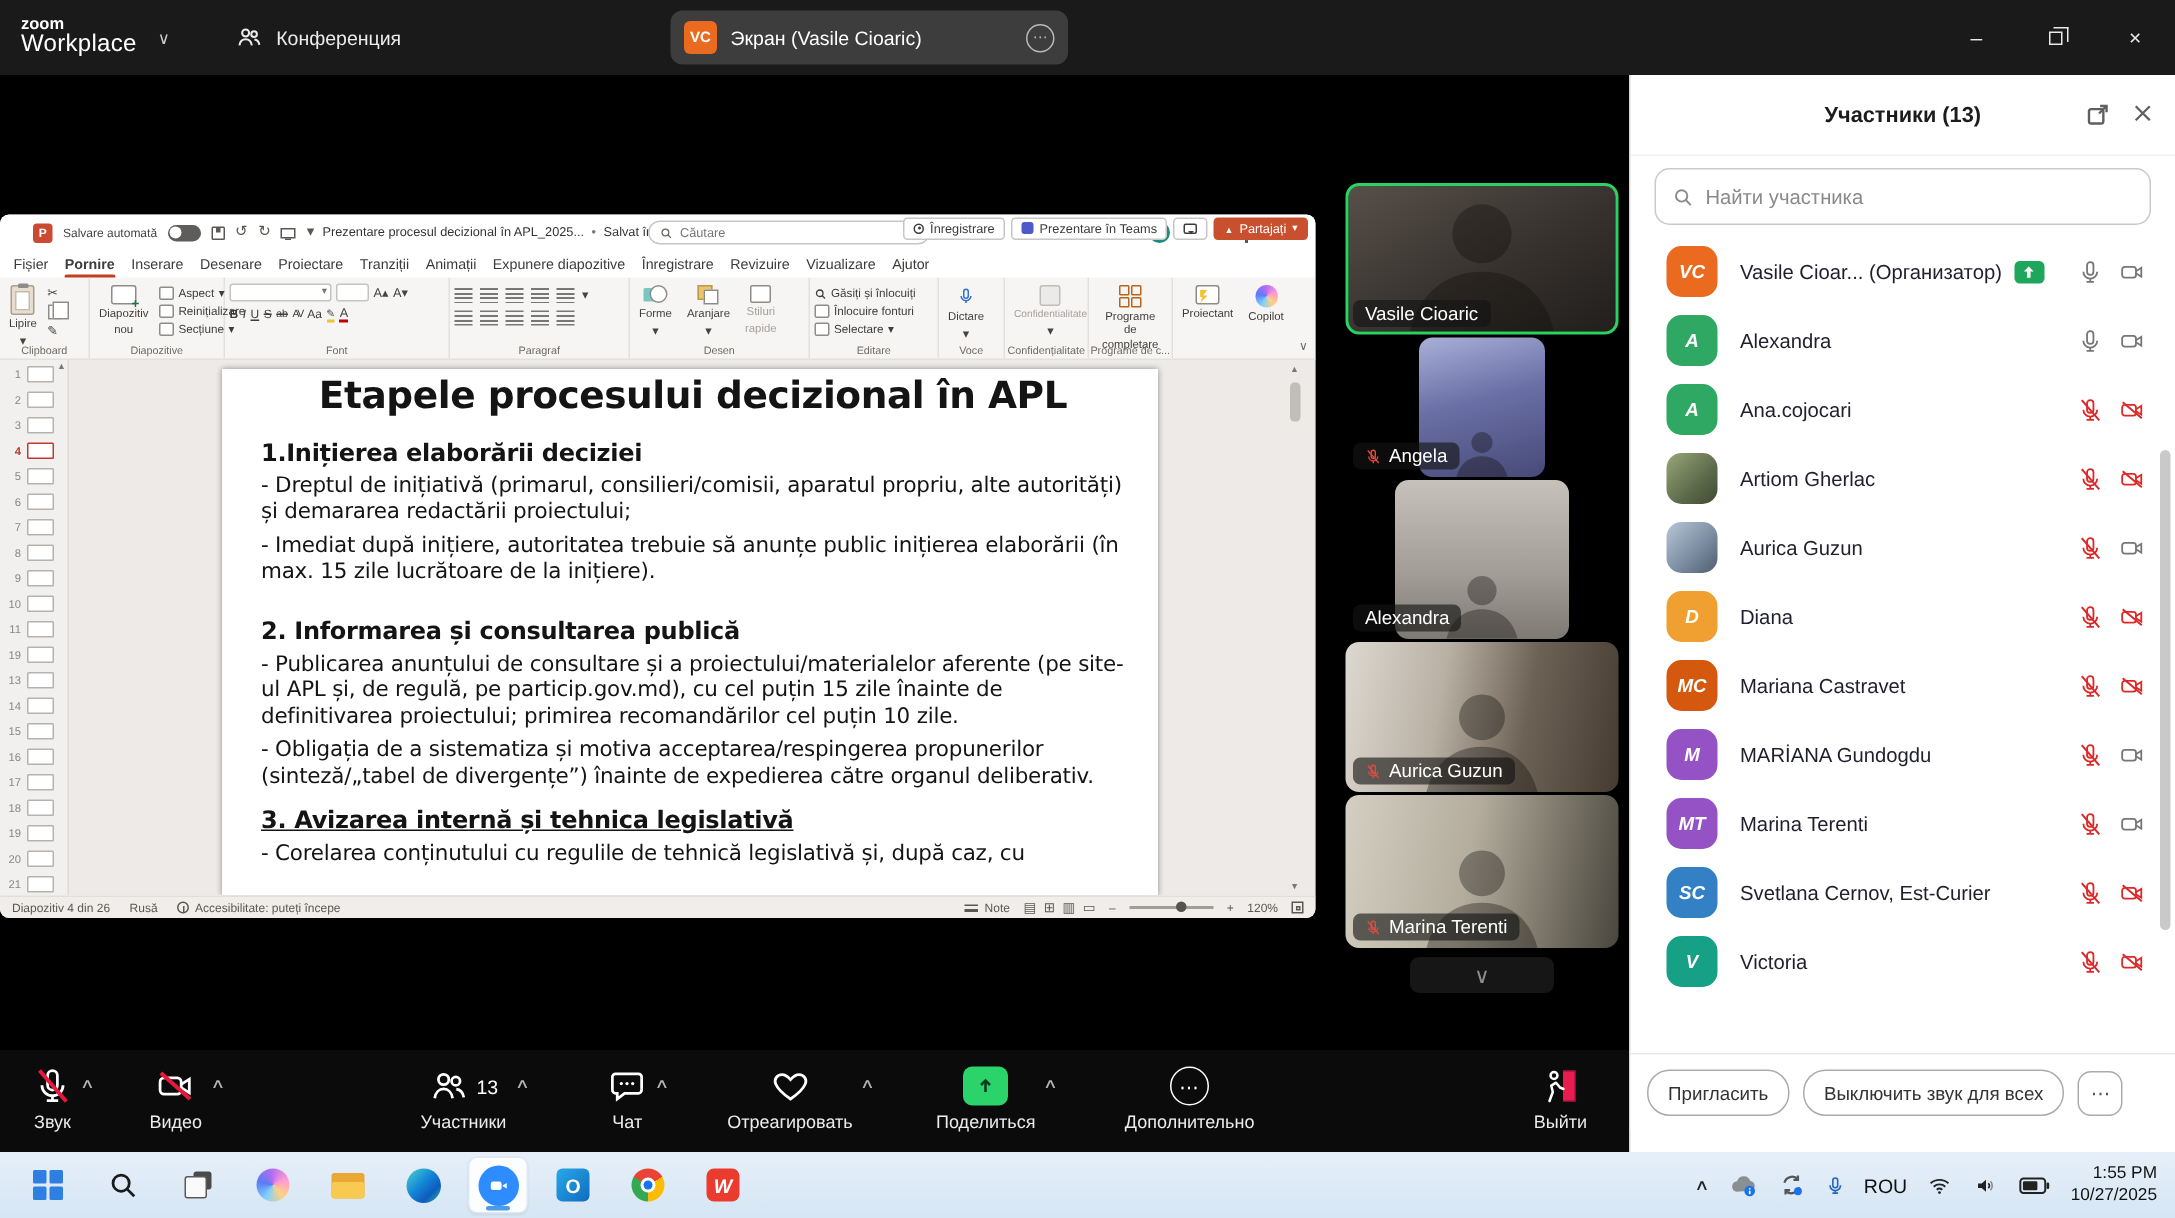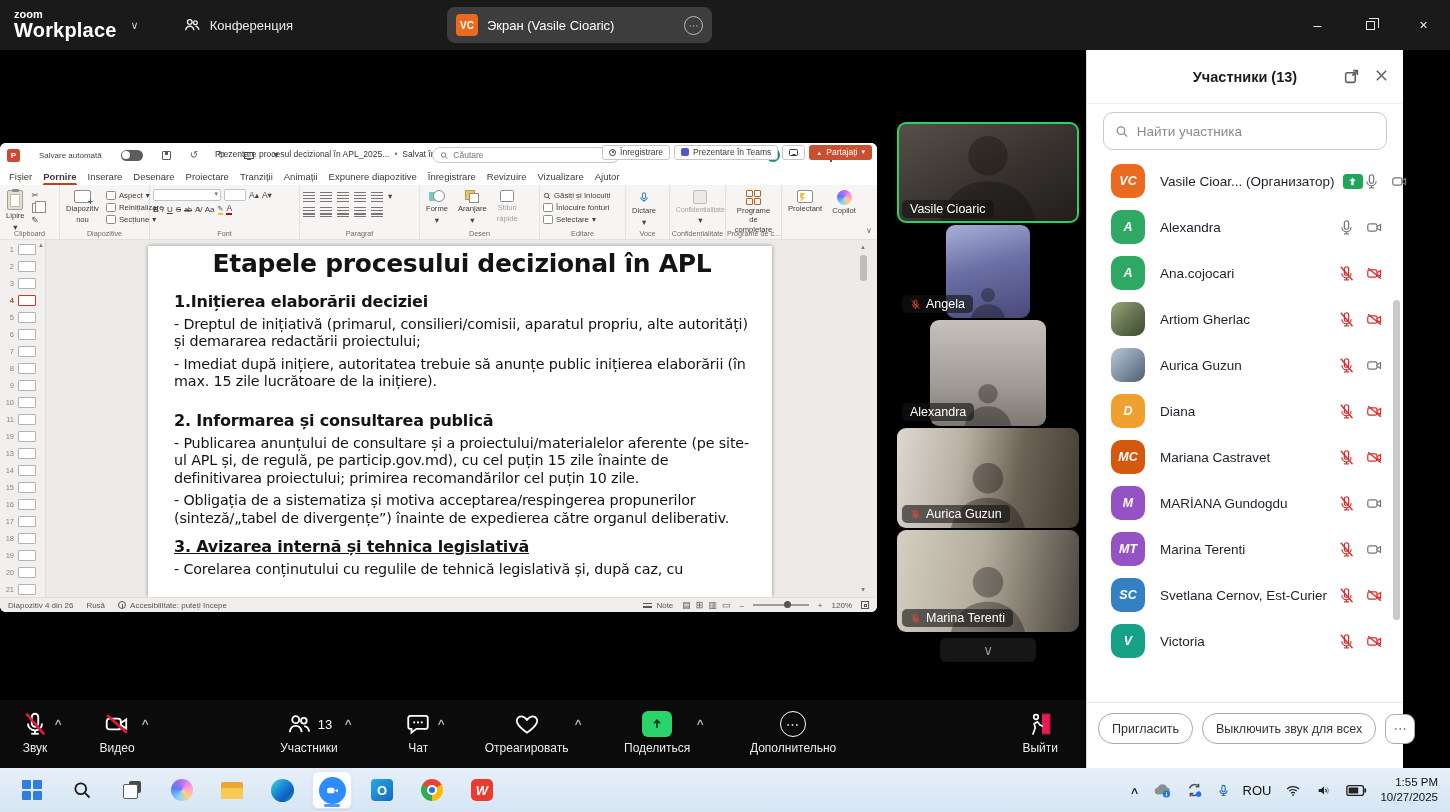--- a/index.html
+++ b/index.html
@@ -34,40 +34,40 @@
 .g-v3::before{content:"▥"}
 .g-v4::before{content:"▭"}
 .g-minus::before{content:"–"}
 .g-plus::before{content:"+"}
 .g-tri::before{content:"▲";font-size:6px}
 
 
 #topbar{position:absolute;left:0;top:0;width:1450px;height:50px;background:#1a1a1a;display:flex;align-items:center;z-index:30}
 .logo{margin-left:14px;color:#fff;line-height:1.05}
 .logo .l1{font-size:11px;font-weight:bold;display:block}
-.logo .l2{font-size:20px;font-weight:bold;display:block;letter-spacing:.2px}
+.logo .l2{font-size:16px;font-weight:normal;display:block;letter-spacing:.2px}
 .logo-chev{color:#c9c9c9;font-size:11px;margin-left:14px}
 .conf-tab{display:flex;align-items:center;gap:9px;margin-left:44px;color:#ececec;font-size:13px}
 .conf-tab svg{color:#ececec}
 .screen-tab{position:absolute;left:447px;top:7px;width:265px;height:36px;background:#3d3d3d;border-radius:8px;display:flex;align-items:center;padding:0 9px;gap:9px}
 .vc-badge{width:22px;height:22px;border-radius:4px;background:#ea6a20;color:#fff;font-size:10px;font-weight:bold;display:flex;align-items:center;justify-content:center;flex:none}
 .screen-tab .t{color:#fff;font-size:13px;flex:1;white-space:nowrap;overflow:hidden}
 .ellipsis-ic{width:19px;height:19px;border:1.4px solid #b9b9b9;border-radius:50%;color:#b9b9b9;display:flex;align-items:center;justify-content:center;font-size:10px;flex:none}
 .winctl{position:absolute;right:0;top:0;height:50px;display:flex;align-items:stretch}
 .wc{width:53px;display:flex;align-items:center;justify-content:center;color:#e9e9e9;font-size:14px}
 .wc .restore{width:9px;height:9px;border:1px solid #e9e9e9;position:relative}
 .wc .restore::before{content:"";position:absolute;left:2px;top:-4px;width:9px;height:9px;border-top:1px solid #e9e9e9;border-right:1px solid #e9e9e9}
 
 
 #stage{position:absolute;left:0;top:50px;width:1086px;height:718px;background:#000;overflow:hidden}
 
 
 #ppt{position:absolute;left:0;top:93px;width:877px;height:469px;background:#fff;border-radius:6px;box-shadow:0 0 10px rgba(0,0,0,.6);overflow:hidden}
 .ptitle{position:absolute;left:0;top:0;right:0;height:24px;background:#fff;display:flex;align-items:center}
-.ptleft{display:flex;align-items:center;gap:19px;padding-left:7px}
+.ptleft{display:flex;align-items:center;gap:7px;padding-left:22px}
 .ppt-logo{width:13px;height:13px;background:#cb4b32;border-radius:2.5px;color:#fff;font-size:8px;font-weight:bold;display:flex;align-items:center;justify-content:center}
 .ppt-logo::before{content:"P"}
 .autosave{font-size:8px;color:#444;white-space:nowrap}
 .tgl{width:22px;height:11px;border-radius:6px;background:#5f5d5b;position:relative;flex:none}
 .tgl::before{content:"";position:absolute;left:1.5px;top:1.5px;width:8px;height:8px;border-radius:50%;background:#fff}
 .flop{width:9px;height:9px;border:1.2px solid #5b5753;border-radius:1px;position:relative}
 .flop::before{content:"";position:absolute;top:0;left:2px;width:3.5px;height:3px;background:#5b5753}
 .tic{font-size:10px;color:#5b5753;line-height:1}
 .mon{width:10px;height:7px;border:1px solid #5b5753;position:relative}
 .mon::after{content:"";position:absolute;left:2px;bottom:-2.5px;width:4px;border-bottom:1.2px solid #5b5753}
@@ -211,21 +211,21 @@
 .ml-audio{margin-left:22px}
 .ml-video{margin-left:38px}
 .ml-part{margin-left:132px}
 .ml-chat{margin-left:54px}
 .ml-react{margin-left:40px}
 .ml-share{margin-left:42px}
 .ml-more{margin-left:46px}
 .ml-leave{margin-left:auto;margin-right:28px}
 
 
-#panel{position:absolute;left:1086px;top:50px;width:317px;height:718px;background:#fff;border-left:1px solid #d9d9d9;z-index:20}
+#panel{position:absolute;left:1086px;top:50px;width:364px;height:718px;background:#fff;border-left:1px solid #d9d9d9;z-index:20}
 .phead{position:absolute;left:0;top:0;right:0;height:54px;display:flex;align-items:center;border-bottom:1px solid #efefef}
 .phead .ptitle2{position:absolute;left:0;right:0;text-align:center;font-size:14.5px;font-weight:bold;color:#1c1c1c}
 .phicons{position:absolute;right:14px;display:flex;gap:14px;color:#5f5f5f}
 .psearch{position:absolute;left:16px;right:16px;top:62px;height:38px;border:1.4px solid #c9c9c9;border-radius:10px;display:flex;align-items:center;gap:8px;padding:0 11px;background:#fff}
 .psearch input{border:none;outline:none;width:100%;font-size:13.5px;color:#333;font-family:inherit}
 .psearch input::placeholder{color:#8a8a8a}
 #plist{position:absolute;left:0;right:0;top:108px}
 .prow{height:46px;display:flex;align-items:center;padding:0 20px 0 24px}
 .pav{width:34px;height:34px;border-radius:10px;display:flex;align-items:center;justify-content:center;color:#fff;font-size:12.5px;font-weight:bold;flex:none;overflow:hidden}
 .pname{margin-left:15px;font-size:13.5px;color:#1f1f2e;white-space:nowrap}

